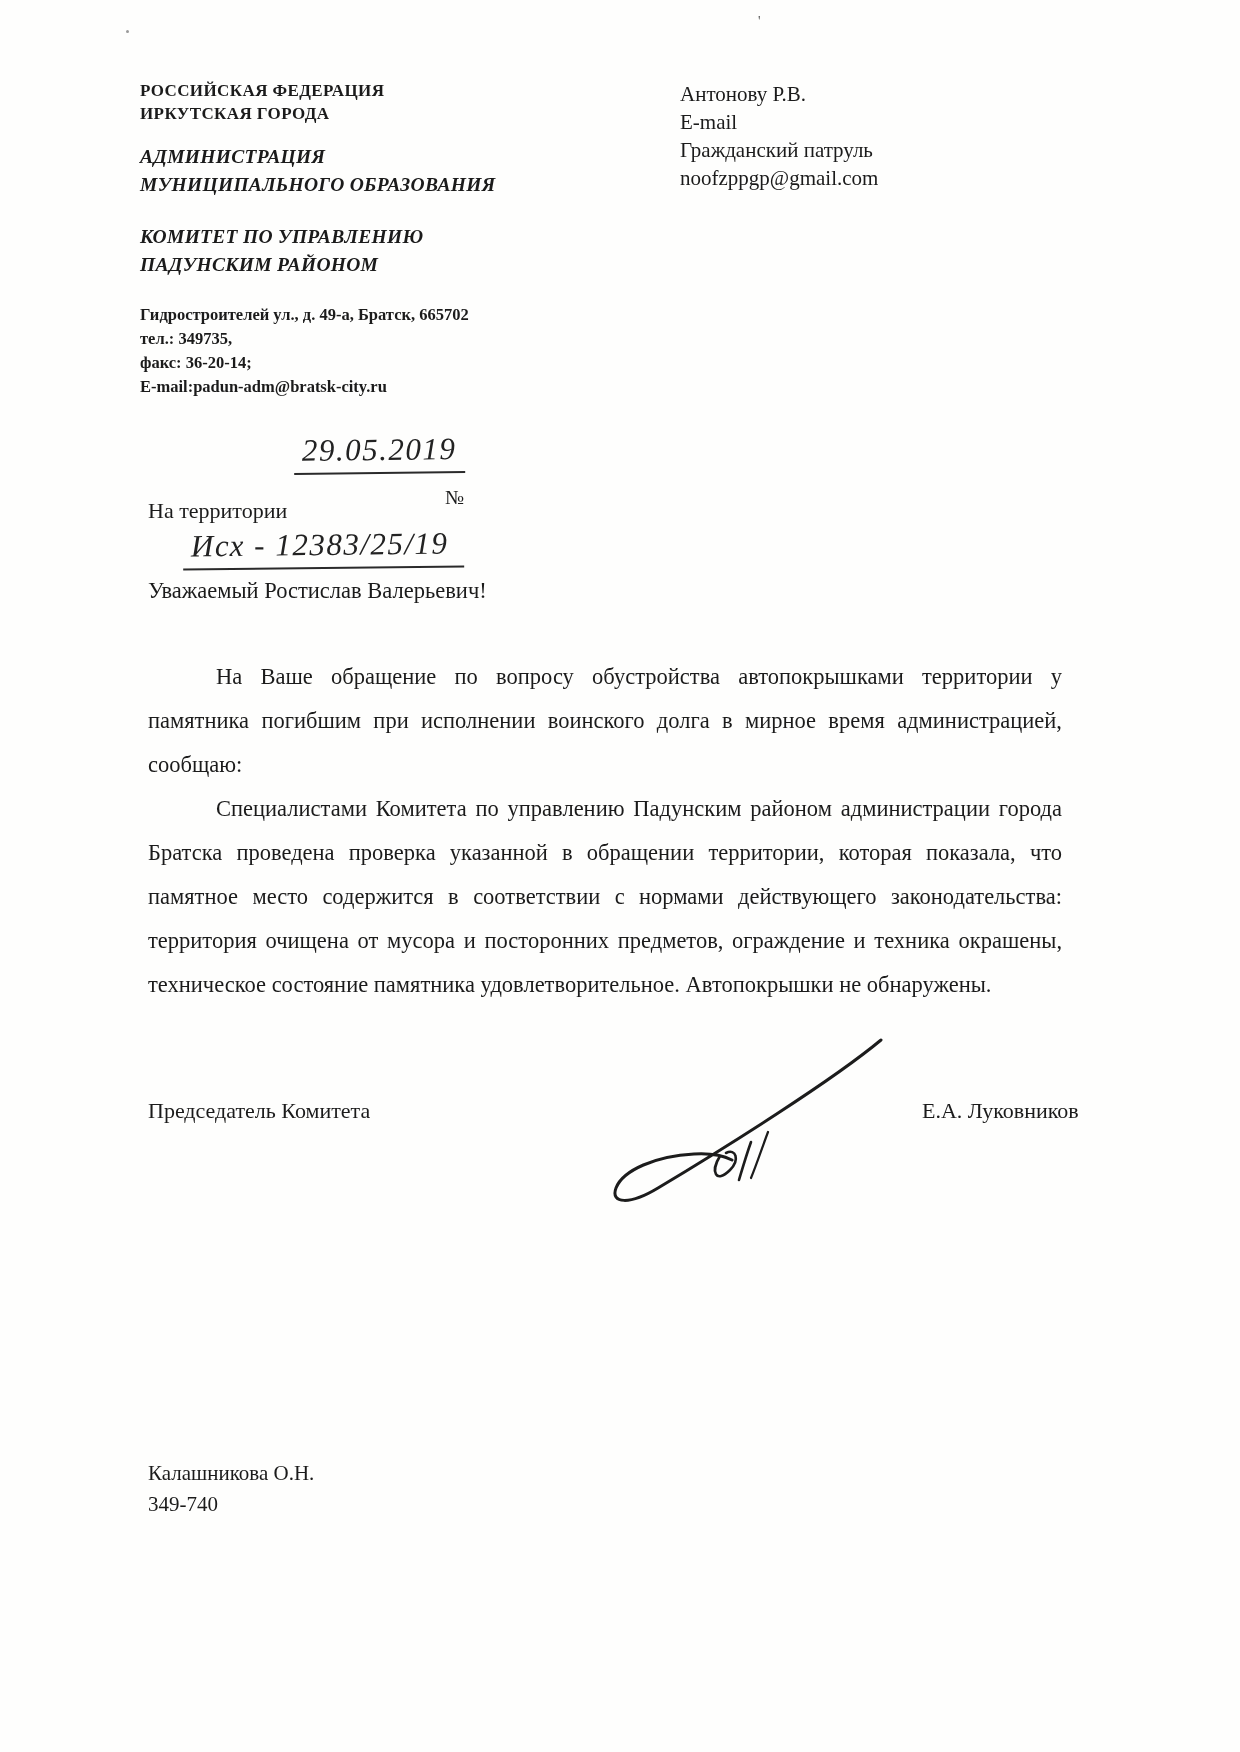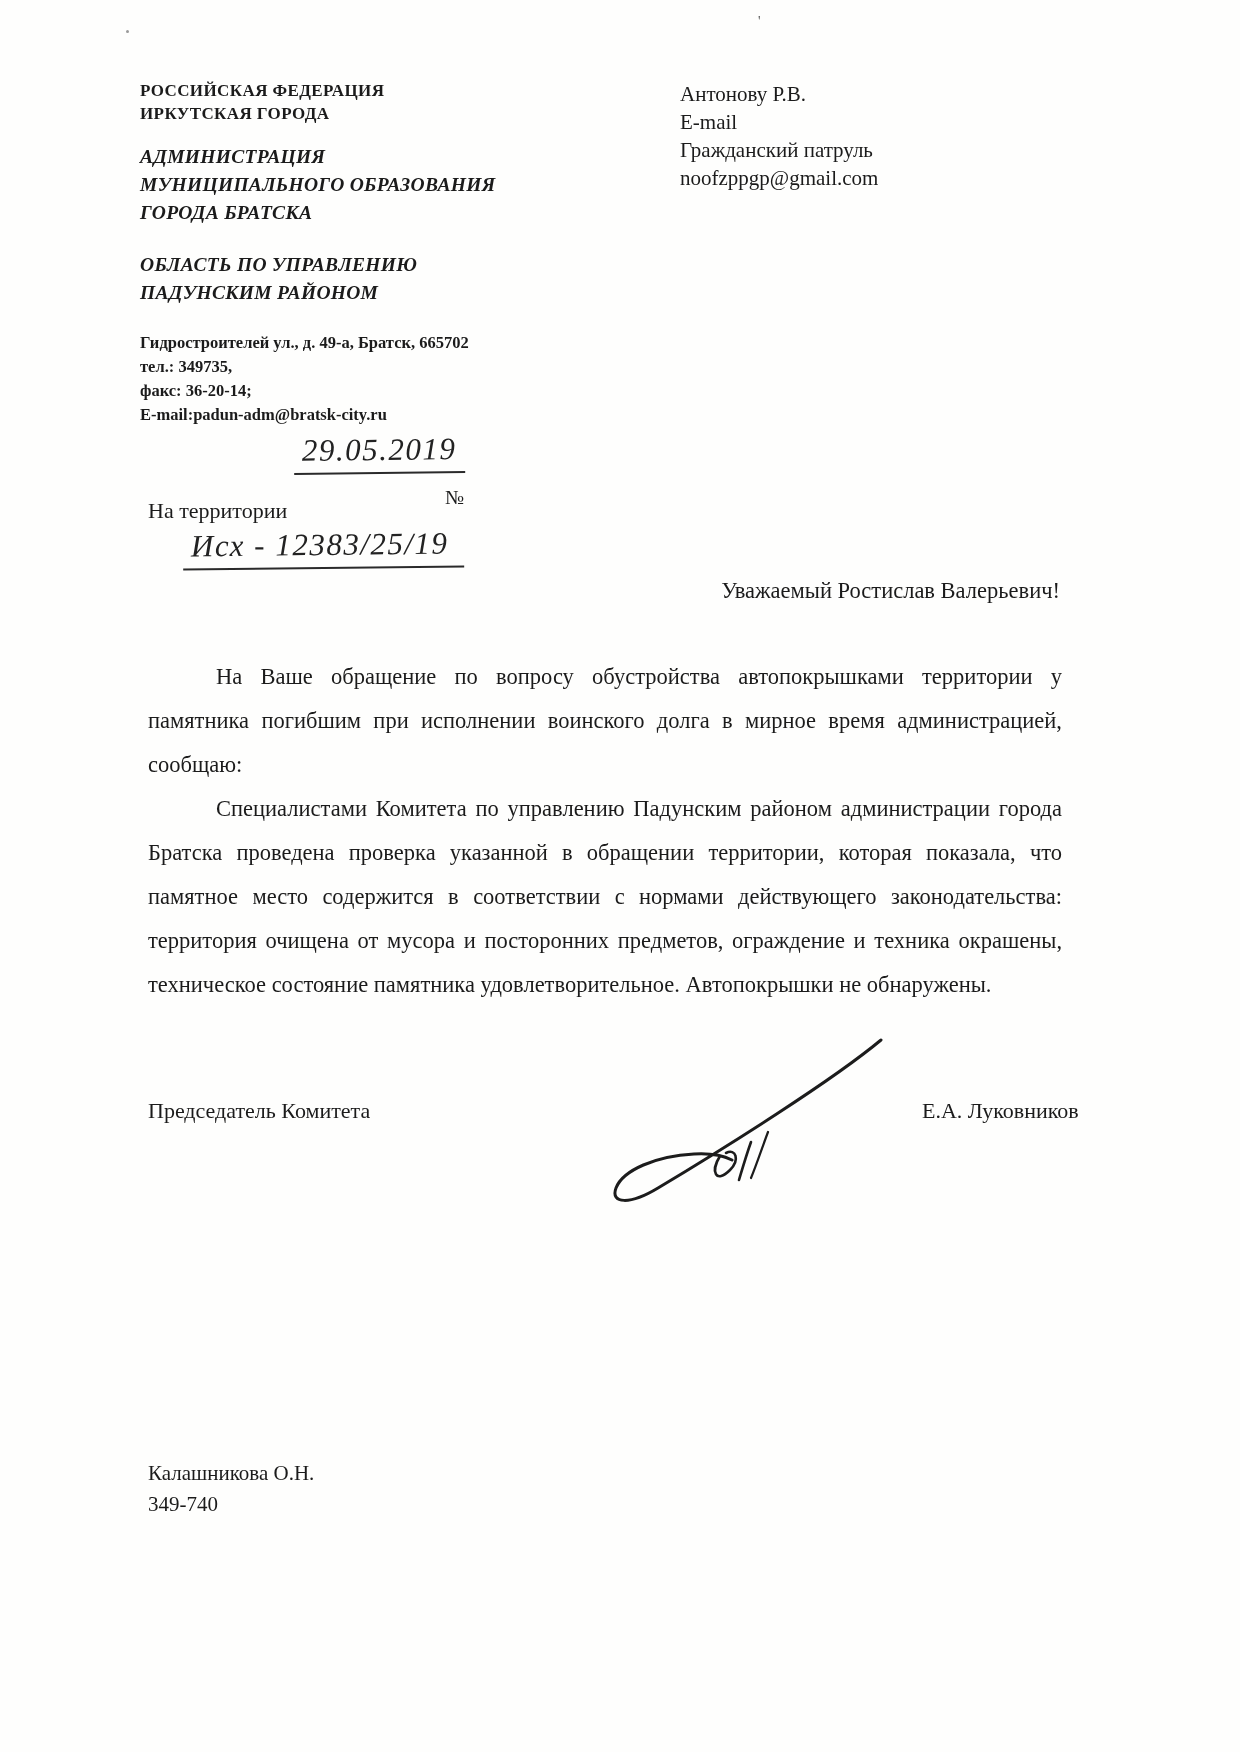--- a/index.html
+++ b/index.html
@@ -72,21 +72,21 @@
     top: 498px;
     font-size: 22px;
   }
 
   
   .salutation {
     position: absolute;
     left: 148px;
     top: 578px;
     width: 912px;
-    text-align: right;
+    text-align: left;
     font-size: 22.5px;
   }
   .body-text {
     position: absolute;
     left: 148px;
     top: 655px;
     width: 914px;
     font-size: 22.5px;
     line-height: 44px;
     text-align: justify;
@@ -151,23 +151,22 @@
 
   <div class="artifact-dot"></div>
   <div class="artifact-tick">'</div>
 
   <div class="letterhead">
     <div class="lh-small">РОССИЙСКАЯ ФЕДЕРАЦИЯ</div>
     <div class="lh-small">ИРКУТСКАЯ ГОРОДА</div>
     <div class="lh-gap-sm"></div>
     <div class="lh-big">АДМИНИСТРАЦИЯ</div>
     <div class="lh-big">МУНИЦИПАЛЬНОГО ОБРАЗОВАНИЯ</div>
-    <div class="lh-big">ГОРОДА БРАТСКА</div>
     <div class="lh-gap-md"></div>
-    <div class="lh-big">ОБЛАСТЬ ПО УПРАВЛЕНИЮ</div>
+    <div class="lh-big">КОМИТЕТ ПО УПРАВЛЕНИЮ</div>
     <div class="lh-big">ПАДУНСКИМ РАЙОНОМ</div>
     <div class="lh-gap-md"></div>
     <div class="lh-contacts">Гидростроителей ул., д. 49-а, Братск, 665702</div>
     <div class="lh-contacts">тел.: 349735,</div>
     <div class="lh-contacts">факс: 36-20-14;</div>
     <div class="lh-contacts">E-mail:padun-adm@bratsk-city.ru</div>
   </div>
 
   <div class="recipient">
     <div class="r-name">Антонову Р.В.</div>

